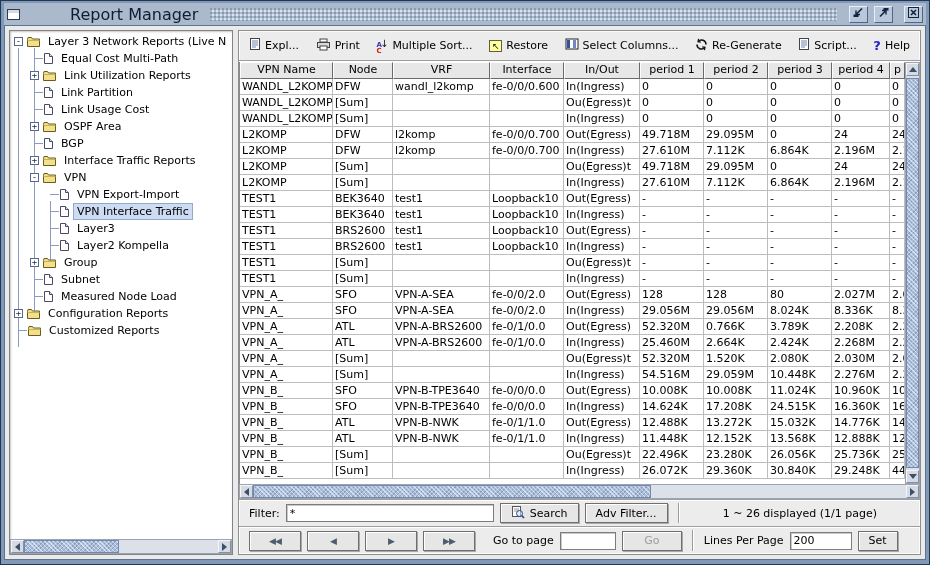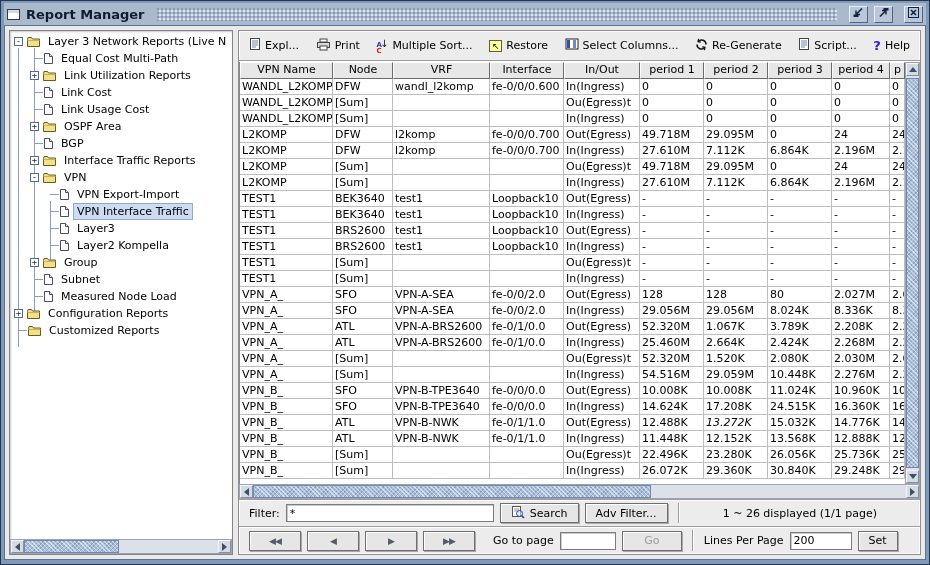--- a/index.html
+++ b/index.html
@@ -2,21 +2,21 @@
 <html style="--sel: #cddcf3; --thumb: #a9bfdc;"><head>
 <meta charset="utf-8">
 <style>
   * { box-sizing: border-box; }
   body { margin:0; font-family:"DejaVu Sans","Liberation Sans",sans-serif; font-size:11px; color:#000; background:#fff; }
   .window { width:930px; height:565px; background:#8099b8; border:1px solid #22364f; display:flex; flex-direction:column; padding:2px 3px 4px 3px; }
 
   
   .titlebar { flex:0 0 22px; display:flex; align-items:center; gap:6px; padding:0 3px; background:#abb9cd; }
   .wicon { display:inline-flex; }
-  .wtitle { font-weight:bold; font-size:13px; color:#101c33; white-space:nowrap; }
+  .wtitle { font-weight:normal; font-size:16px; color:#101c33; white-space:nowrap;margin-left:44px; }
   .bumps { flex:1; height:13px; margin:0 6px;
     background-image: radial-gradient(circle at 1px 1px, #8699b4 1px, transparent 1.3px),
                       radial-gradient(circle at 3px 3px, #dbe3ef 1px, transparent 1.3px);
     background-size:4px 4px; }
   .win-btn { width:19px; height:17px; display:inline-flex; align-items:center; justify-content:center;
     background:#b9c7da; border:1px solid; border-color:#e8eef6 #4f6487 #4f6487 #e8eef6; }
   .win-btn.close { margin-left:5px; }
 
   
   .content { flex:1; min-height:0; border:1px solid #5c7392; background:#eaeaea; display:flex; gap:5px; padding:4px; }
@@ -180,21 +180,21 @@
             <span class="tind" style="width: 16px;"></span>
             <span class="texp">
               <span class="hline"></span>
             </span>
             <span class="ticon">
               <svg width="11" height="13" viewBox="0 0 11 13">
                 <path d="M1.5 1.5 H6.5 L9.5 4.5 V11.5 H1.5 Z" fill="#fff" stroke="#4a4a6a"></path>
                 <path d="M6.5 1.5 V4.5 H9.5" fill="#cfe0f0" stroke="#4a4a6a"></path>
               </svg>
             </span>
-            <span class="tlabel">Link Cost</span>
+            <span class="tlabel">Link Partition</span>
           </div>
           <div class="trow">
             <span class="tind" style="width: 16px;"></span>
             <span class="texp">
               <span class="hline"></span>
             </span>
             <span class="ticon">
               <svg width="11" height="13" viewBox="0 0 11 13">
                 <path d="M1.5 1.5 H6.5 L9.5 4.5 V11.5 H1.5 Z" fill="#fff" stroke="#4a4a6a"></path>
                 <path d="M6.5 1.5 V4.5 H9.5" fill="#cfe0f0" stroke="#4a4a6a"></path>
@@ -643,21 +643,21 @@
                 <div class="td" style="flex: 0 0 58px;">8.336K</div>
                 <div class="td" style="flex: 1 1 auto;">8.3</div>
               </div>
               <div class="tr">
                 <div class="td" style="flex: 0 0 93px;">VPN_A_</div>
                 <div class="td" style="flex: 0 0 60px;">ATL</div>
                 <div class="td" style="flex: 0 0 97px;">VPN-A-BRS2600</div>
                 <div class="td" style="flex: 0 0 74px;">fe-0/1/0.0</div>
                 <div class="td" style="flex: 0 0 76px;">Out(Egress)</div>
                 <div class="td" style="flex: 0 0 64px;">52.320M</div>
-                <div class="td" style="flex: 0 0 64px;">1.067K</div>
+                <div class="td" style="flex: 0 0 64px;">0.766K</div>
                 <div class="td" style="flex: 0 0 64px;">3.789K</div>
                 <div class="td" style="flex: 0 0 58px;">2.208K</div>
                 <div class="td" style="flex: 1 1 auto;">2.2</div>
               </div>
               <div class="tr">
                 <div class="td" style="flex: 0 0 93px;">VPN_A_</div>
                 <div class="td" style="flex: 0 0 60px;">ATL</div>
                 <div class="td" style="flex: 0 0 97px;">VPN-A-BRS2600</div>
                 <div class="td" style="flex: 0 0 74px;">fe-0/1/0.0</div>
                 <div class="td" style="flex: 0 0 76px;">In(Ingress)</div>
@@ -715,21 +715,21 @@
                 <div class="td" style="flex: 0 0 58px;">16.360K</div>
                 <div class="td" style="flex: 1 1 auto;">16</div>
               </div>
               <div class="tr">
                 <div class="td" style="flex: 0 0 93px;">VPN_B_</div>
                 <div class="td" style="flex: 0 0 60px;">ATL</div>
                 <div class="td" style="flex: 0 0 97px;">VPN-B-NWK</div>
                 <div class="td" style="flex: 0 0 74px;">fe-0/1/1.0</div>
                 <div class="td" style="flex: 0 0 76px;">Out(Egress)</div>
                 <div class="td" style="flex: 0 0 64px;">12.488K</div>
-                <div class="td" style="flex: 0 0 64px; font-style: italic;">13.272K</div>
+                <div class="td" style="flex: 0 0 64px;">13.272K</div>
                 <div class="td" style="flex: 0 0 64px;">15.032K</div>
                 <div class="td" style="flex: 0 0 58px;">14.776K</div>
                 <div class="td" style="flex: 1 1 auto;">14</div>
               </div>
               <div class="tr">
                 <div class="td" style="flex: 0 0 93px;">VPN_B_</div>
                 <div class="td" style="flex: 0 0 60px;">ATL</div>
                 <div class="td" style="flex: 0 0 97px;">VPN-B-NWK</div>
                 <div class="td" style="flex: 0 0 74px;">fe-0/1/1.0</div>
                 <div class="td" style="flex: 0 0 76px;">In(Ingress)</div>
@@ -754,21 +754,21 @@
               <div class="tr">
                 <div class="td" style="flex: 0 0 93px;">VPN_B_</div>
                 <div class="td" style="flex: 0 0 60px;">[Sum]</div>
                 <div class="td" style="flex: 0 0 97px;"></div>
                 <div class="td" style="flex: 0 0 74px;"></div>
                 <div class="td" style="flex: 0 0 76px;">In(Ingress)</div>
                 <div class="td" style="flex: 0 0 64px;">26.072K</div>
                 <div class="td" style="flex: 0 0 64px;">29.360K</div>
                 <div class="td" style="flex: 0 0 64px;">30.840K</div>
                 <div class="td" style="flex: 0 0 58px;">29.248K</div>
-                <div class="td" style="flex: 1 1 auto;">29</div>
+                <div class="td" style="flex: 1 1 auto;">44</div>
               </div>
             </div>
         </div>
         <div class="vsb">
           <span class="sb-btn">
               <span class="arr-u"></span>
             </span>
           <span class="sb-thumb v"></span>
           <span class="sb-btn">
               <span class="arr-d"></span>

